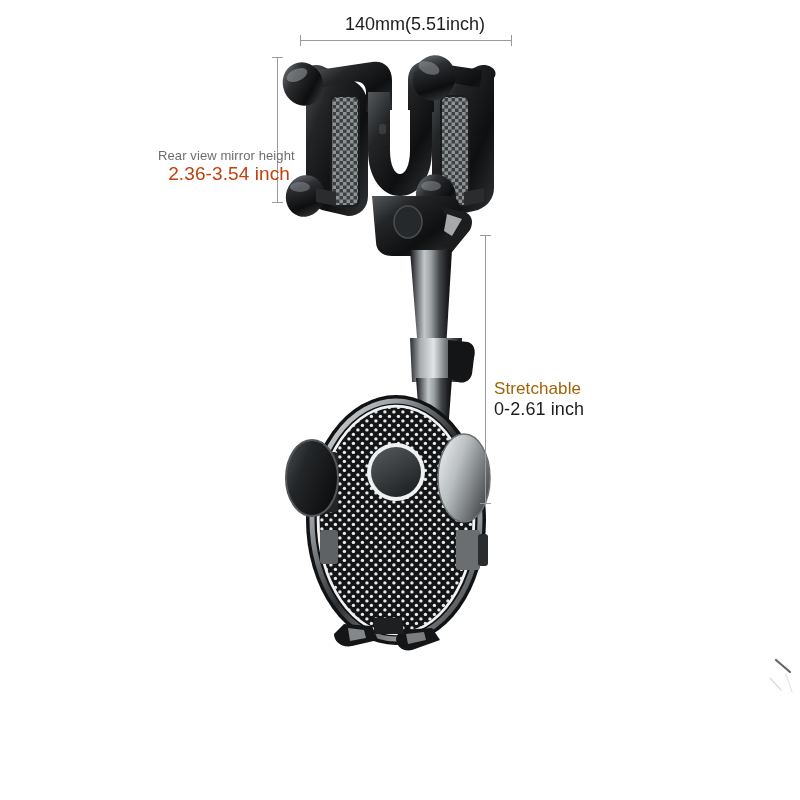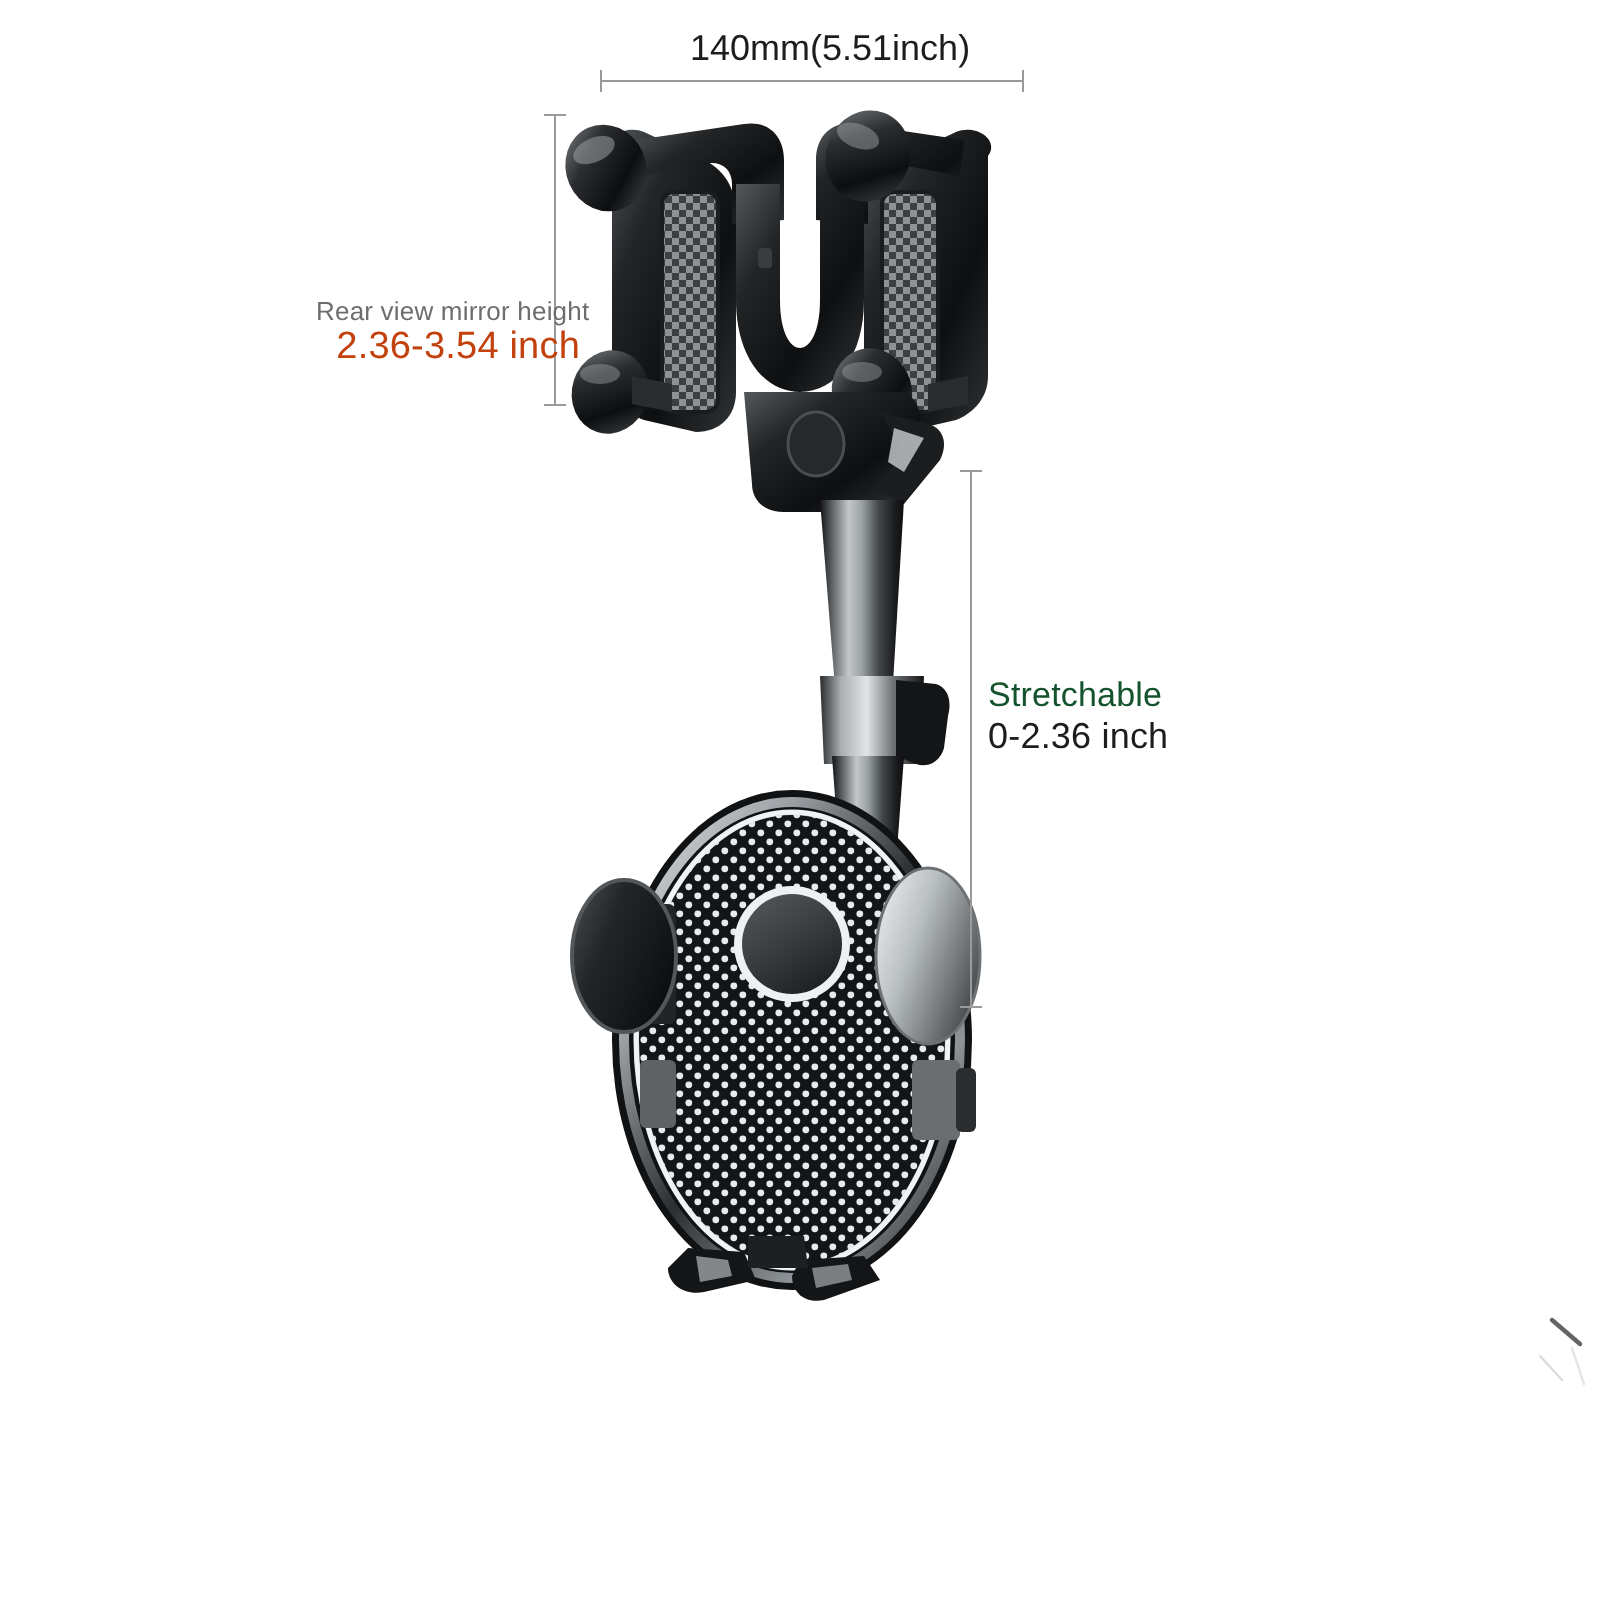--- a/index.html
+++ b/index.html
@@ -30,22 +30,23 @@
     color: #6d6d6d;
     letter-spacing: .1px;
   }
   .anno-big {
     font-size: 19px;
     color: #c2410c;
     letter-spacing: .1px;
   }
   .anno-mid {
     font-size: 17px;
-    color: #14532d;
+    color: #a16207;
     letter-spacing: .1px;
+    margin-top: 41px;
   }
   .anno-big2 {
     font-size: 18px;
     color: #1d1d1d;
     letter-spacing: .1px;
   }
   #label-top {
     left: 345px;
     top: 14px;
     font-size: 18px;
@@ -305,16 +306,16 @@
 
   <div class="anno" id="label-top">140mm(5.51inch)</div>
 
   <div class="anno" id="label-left-wrap">
     <span class="anno-small">Rear view mirror height</span>
     <span class="anno-big">2.36-3.54 inch</span>
   </div>
 
   <div class="anno" id="label-right-wrap">
     <span class="anno-mid">Stretchable</span>
-    <span class="anno-big2">0-2.36 inch</span>
+    <span class="anno-big2">0-2.61 inch</span>
   </div>
 
 </div>
 
 </body></html>

